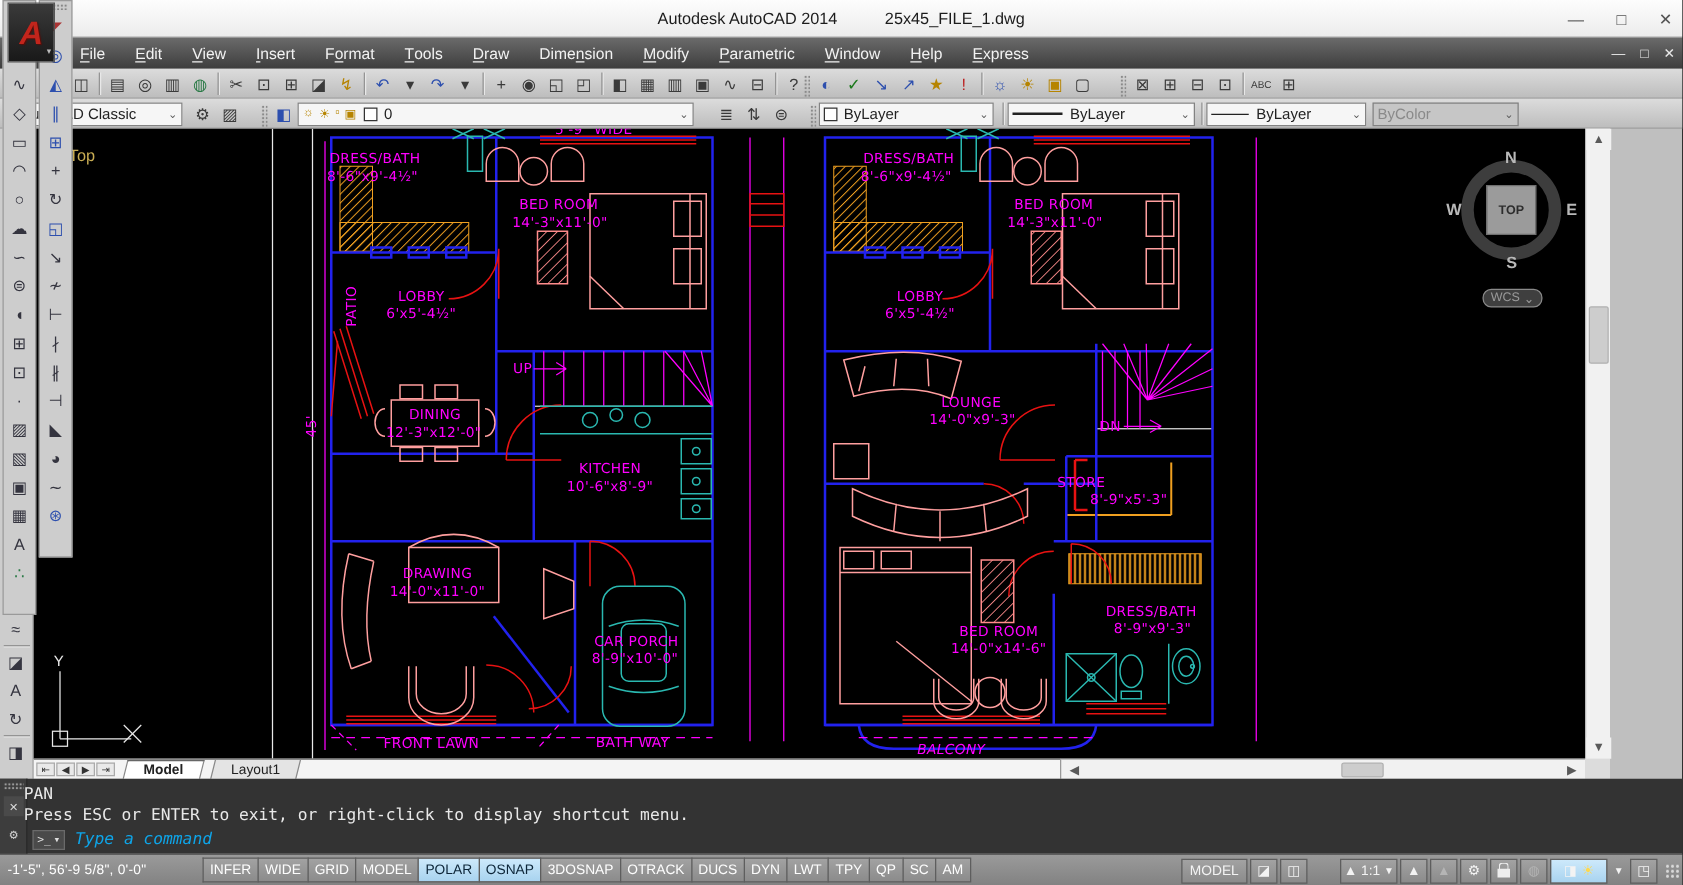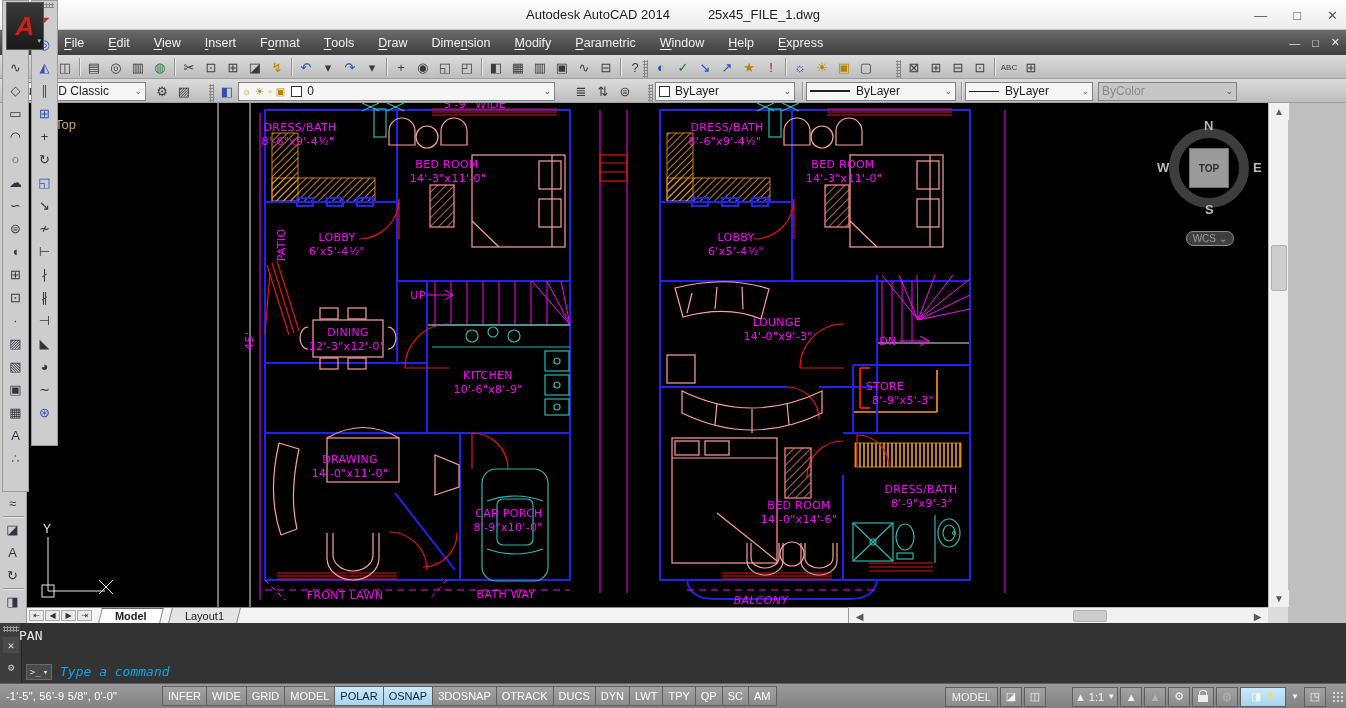--- a/index.html
+++ b/index.html
@@ -312,21 +312,21 @@
     </div>
     <div class="tgroup" style="left:958px;">
         <span class="tsep"></span>
       <div class="combo" style="width:128px;">
         <span class="ltline" style="width:30px; border-top-width:1px;"></span>
         <span>ByLayer</span>
         <span class="car">⌄</span>
       </div>
     </div>
     <div class="tgroup" style="left:1098px;">
-      <div class="combo dis" style="width:139px;">
+      <div class="combo dis" style="width:117px;">
         <span>ByColor</span>
         <span class="car">⌄</span>
       </div>
     </div>
   </div>
 
   <div id="dimtb" class="vtoolbar">
     <div class="vgrip"></div>
     <div id="dim-icons">
         <div class="vicon">↔</div>
@@ -546,21 +546,21 @@
         <div class="room-label rot" style="left: 222px; top: 238px;">45'</div>
         <div class="room-label" style="left: 700px; top: 24px;">DRESS/BATH</div>
         <div class="room-label" style="left: 698px; top: 38px;">8'-6"x9'-4½"</div>
         <div class="room-label" style="left: 816px; top: 61px;">BED ROOM</div>
         <div class="room-label" style="left: 817px; top: 75px;">14'-3"x11'-0"</div>
         <div class="room-label" style="left: 709px; top: 134px;">LOBBY</div>
         <div class="room-label" style="left: 709px; top: 148px;">6'x5'-4½"</div>
         <div class="room-label" style="left: 750px; top: 219px;">LOUNGE</div>
         <div class="room-label" style="left: 751px; top: 233px;">14'-0"x9'-3"</div>
         <div class="room-label" style="left: 861px; top: 238px;">DN</div>
-        <div class="room-label" style="left: 858px; top: 283px;">STORE</div>
+        <div class="room-label" style="left: 838px; top: 283px;">STORE</div>
         <div class="room-label" style="left: 876px; top: 297px;">8'-9"x5'-3"</div>
         <div class="room-label" style="left: 772px; top: 402px;">BED ROOM</div>
         <div class="room-label" style="left: 772px; top: 416px;">14'-0"x14'-6"</div>
         <div class="room-label" style="left: 894px; top: 386px;">DRESS/BATH</div>
         <div class="room-label" style="left: 895px; top: 400px;">8'-9"x9'-3"</div>
         <div class="room-label" style="left: 734px; top: 497px; font-style: italic;">BALCONY</div>
       </div>
 
     <div id="viewcube">
       <div id="vc-ring"></div>
@@ -653,21 +653,21 @@
     <div class="arr" style="right:2px;">▶</div>
   </div>
   <div id="sbcorner"></div>
 
   <div id="cmdarea">
     <div id="cmdstrip">
       <div id="cmdgrip"></div>
       <div id="cmd-close">✕</div>
       <div id="cmd-tool">⚙</div>
     </div>
-    <div id="cmd-hist"><span>PAN</span><br></div>
+    <div id="cmd-hist"><span>PAN</span><br><span>Press ESC or ENTER to exit, or right-click to display shortcut menu.</span></div>
     <div id="cmd-input">
       <div id="prompt-btn">
         <span>&gt;_</span>
           <span>▾</span>
       </div>
       <span id="cmd-placeholder">Type a command</span>
     </div>
   </div>
 
   <div id="statusbar">

